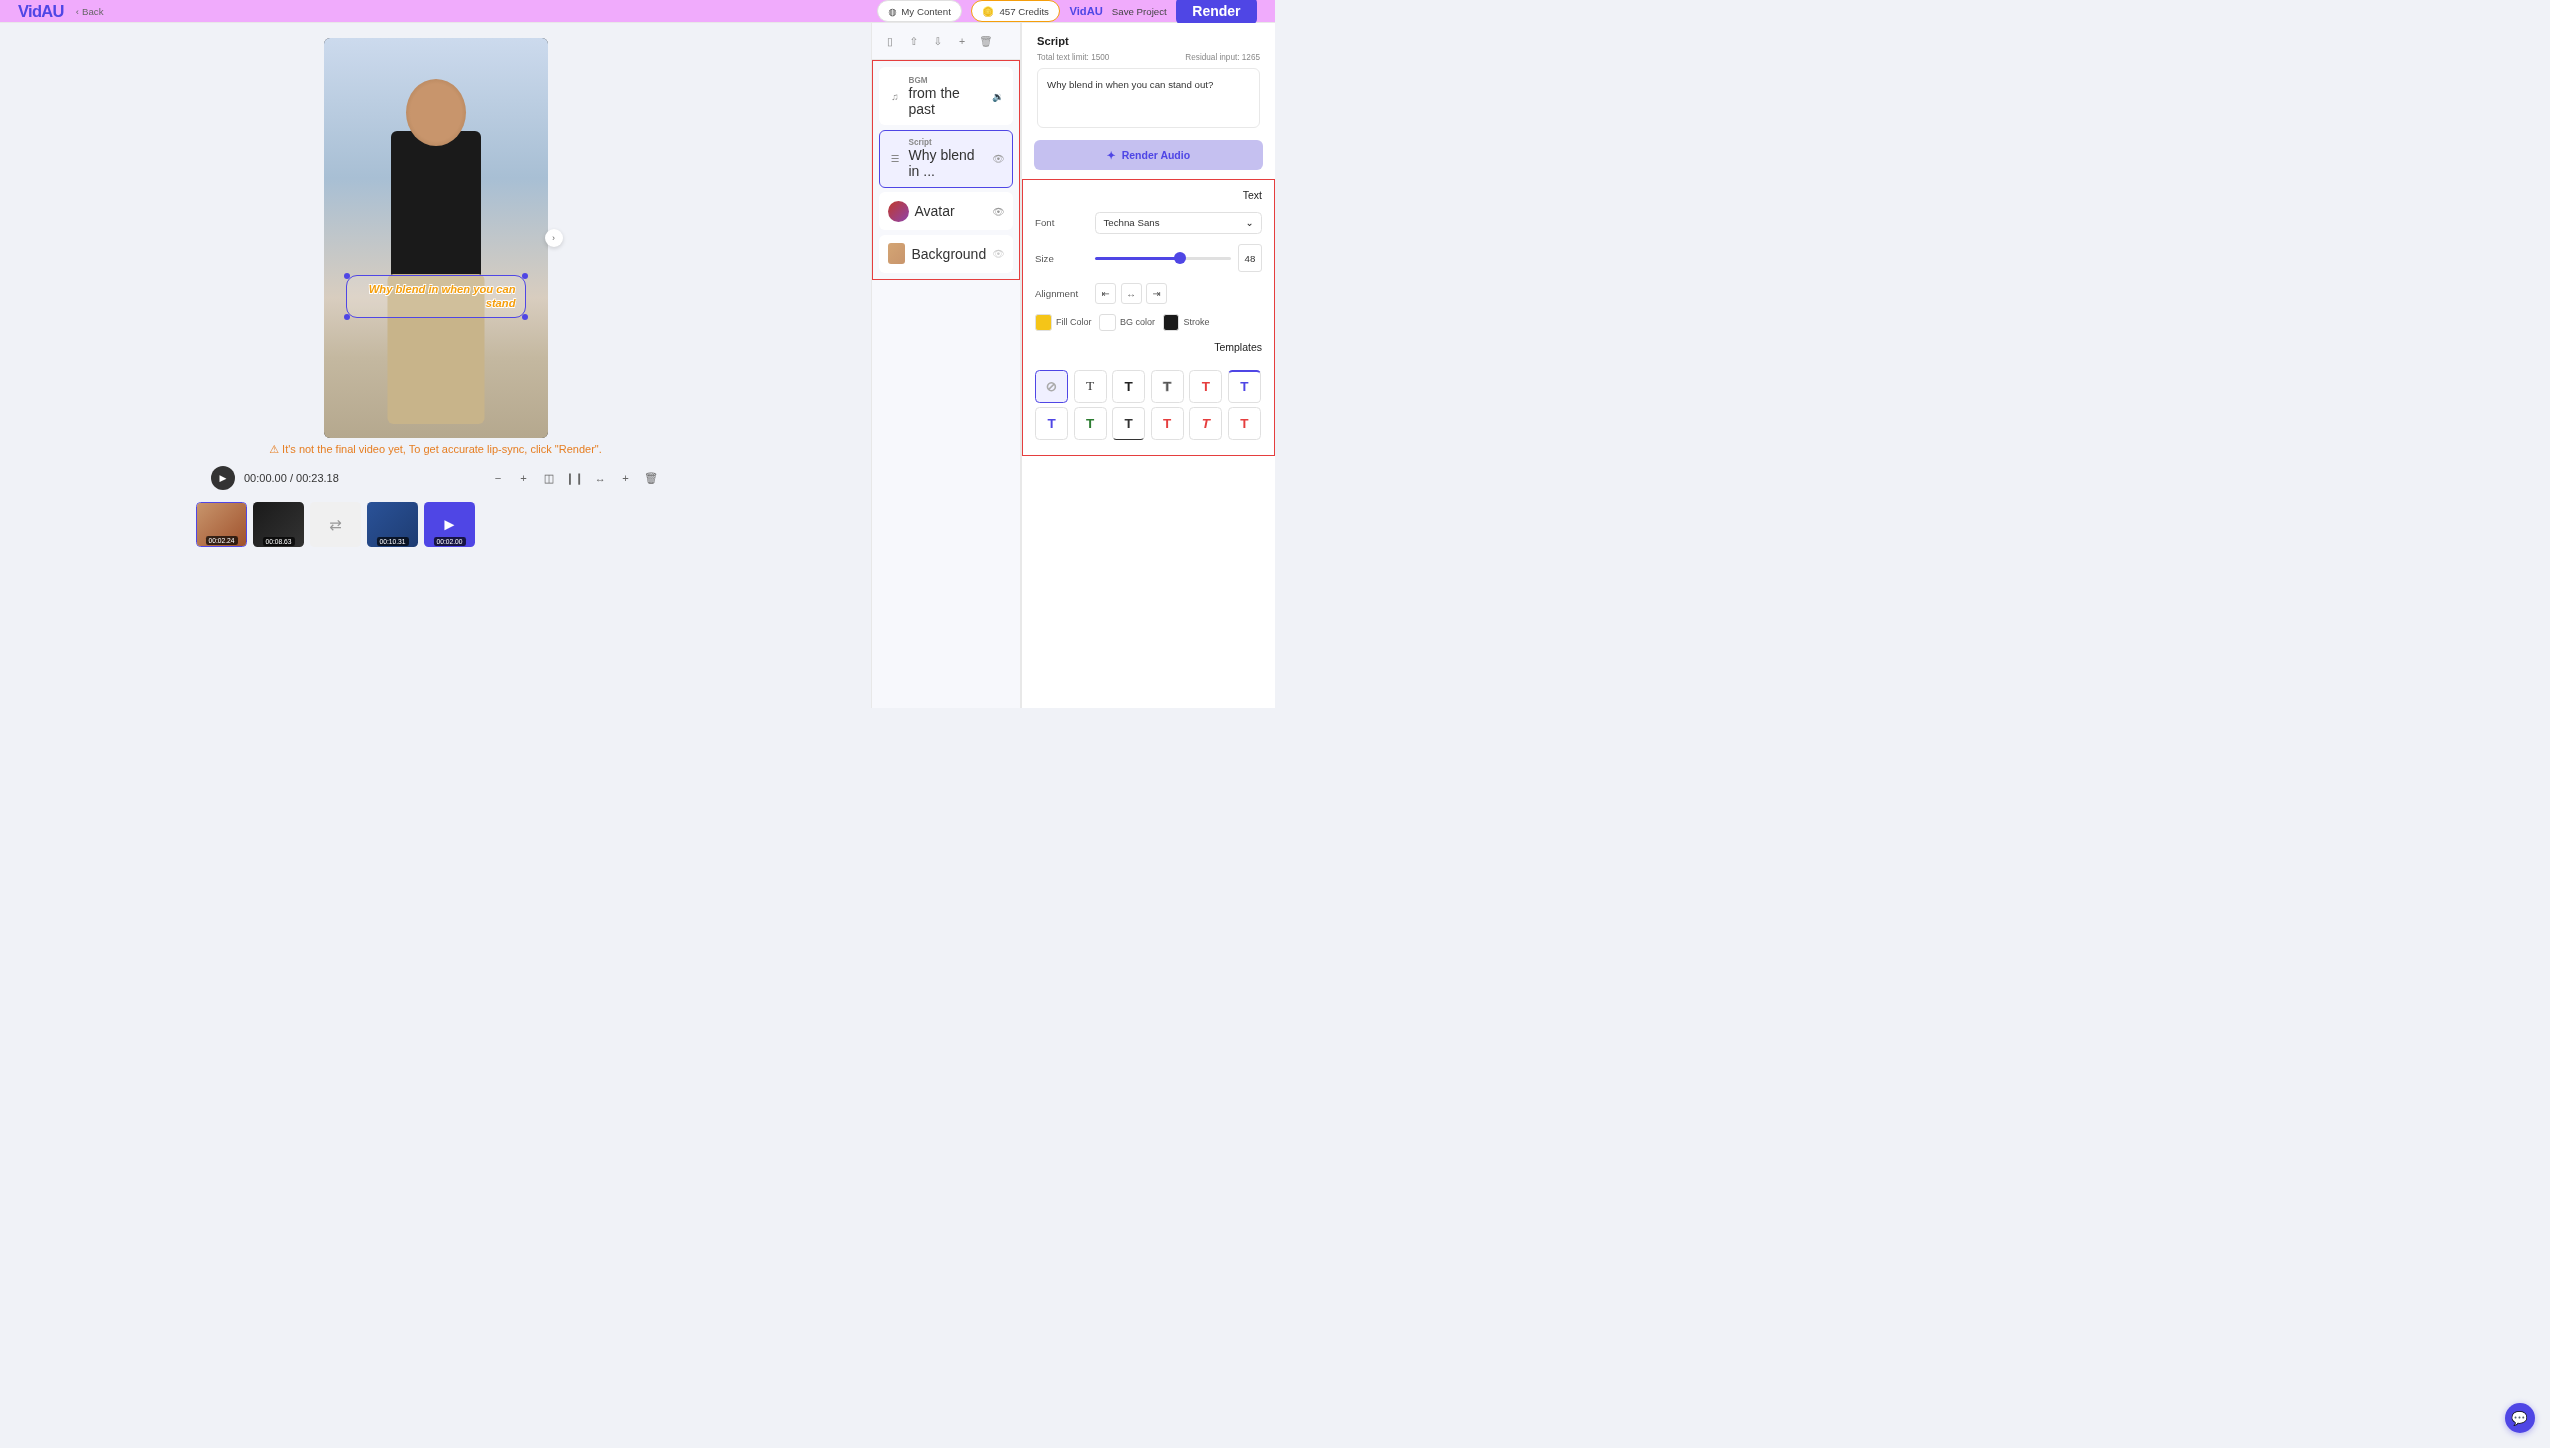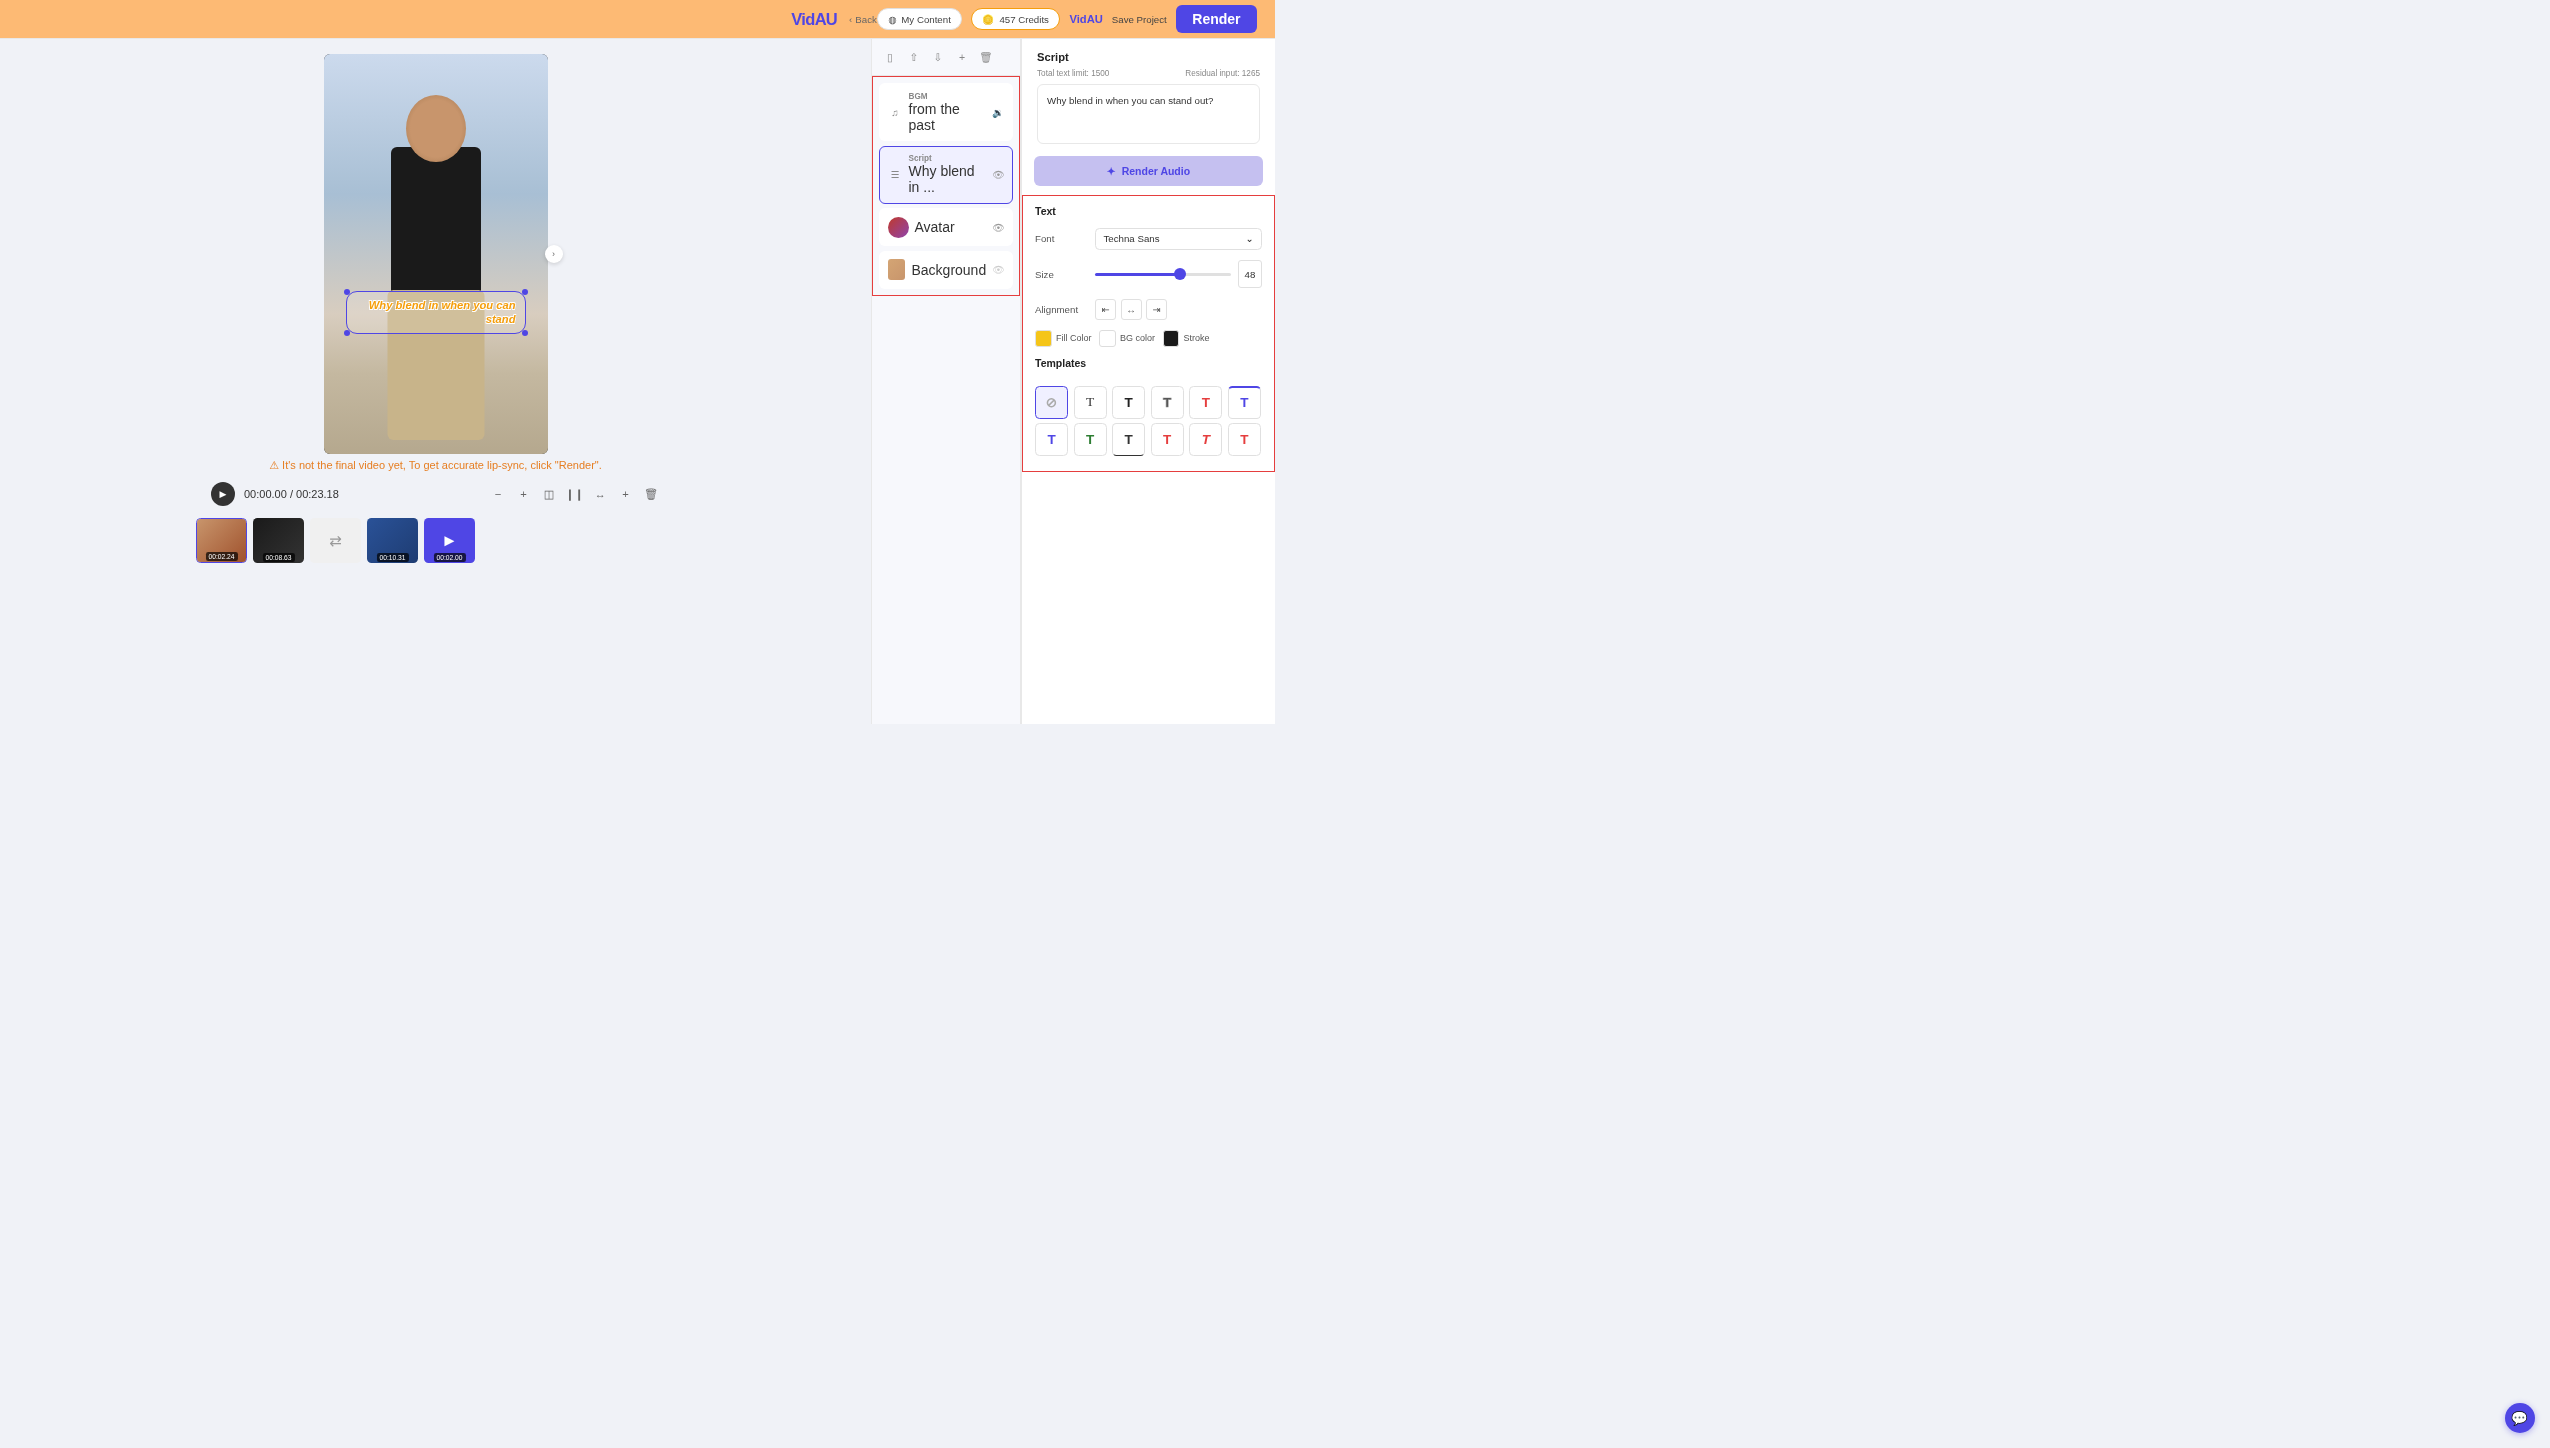--- a/index.html
+++ b/index.html
@@ -1,19 +1,19 @@
 <!DOCTYPE html>
 <html style="font-size:12px"><head>
   <meta charset="utf-8">
   <style>
     * { box-sizing: border-box; margin: 0; padding: 0; }
     body { font-family: -apple-system, BlinkMacSystemFont, 'Segoe UI', sans-serif; background: #f0f2f7; width: 1275px; height: 724px; overflow: hidden; font-size: 9.7px; }
     
     
-    .header { display: flex; align-items: center; justify-content: flex-end; background: #fdba74; padding: 0 18px; height: 39px; border-bottom: 0.7px solid #e8e8e8; }
+    .header { display: flex; align-items: center; justify-content: space-between; background: #f0abfc; padding: 0 18px; height: 23px; border-bottom: 0.7px solid #e8e8e8; }
     .logo { font-size: 16.5px; font-weight: 800; color: #4f46e5; letter-spacing: -0.7px; }
     .header-left { display: flex; align-items: center; gap: 12px; }
     .back-btn { display: flex; align-items: center; gap: 3px; color: #666; font-size: 9.7px; cursor: pointer; }
     .header-right { display: flex; align-items: center; gap: 9px; }
     .my-content-btn { display: flex; align-items: center; gap: 4.5px; border: 0.7px solid #e0e0e0; border-radius: 15px; padding: 4.5px 10.5px; font-size: 9.7px; color: #444; cursor: pointer; background: #fff; }
     .credits-btn { display: flex; align-items: center; gap: 4.5px; border: 0.7px solid #f59e0b; border-radius: 15px; padding: 4.5px 10.5px; font-size: 9.7px; color: #444; cursor: pointer; background: #fff; }
     .vidau-logo-small { font-size: 11.2px; font-weight: 800; color: #4f46e5; }
     .save-btn { font-size: 9.7px; color: #444; cursor: pointer; background: none; border: none; }
     .render-btn { background: #4f46e5; color: #fff; border: none; border-radius: 6px; padding: 6px 16.5px; font-size: 14px; font-weight: 600; cursor: pointer; }
 
@@ -63,21 +63,21 @@
     .layer-avatar-thumb { width: 21px; height: 21px; border-radius: 50%; background: linear-gradient(135deg, #c0392b, #8e44ad); overflow: hidden; }
     .layer-bg-thumb { width: 21px; height: 21px; border-radius: 3px; background: linear-gradient(135deg, #d4a574, #c8956c); }
 
     
     .right-panel { width: 254px; background: #fff; border-left: 0.7px solid #e8e8e8; overflow-y: auto; }
     .script-header { padding: 12px 15px 6px; font-size: 11.2px; font-weight: 600; color: #222; }
     .script-meta { display: flex; justify-content: space-between; padding: 0 15px 6px; font-size: 8.2px; color: #888; }
     .script-textarea { margin: 0 15px 12px; padding: 9px; border: 0.7px solid #e8e8e8; border-radius: 6px; min-height: 60px; font-size: 9.7px; color: #333; line-height: 1.5; }
     .render-audio-btn { margin: 9px 12px; background: #c5c0f0; color: #4f46e5; border: none; border-radius: 6px; padding: 9px; width: calc(100% - 24px); font-size: 10.5px; font-weight: 600; cursor: pointer; display: flex; align-items: center; justify-content: center; gap: 6px; }
     .props-section { padding: 9px 12px; border: 1.5px solid #e53e3e; margin: 0; }
-    .section-title { font-size: 10.5px; font-weight: 700; color: #222; margin-bottom: 10.5px; }
+    .section-title { font-size: 10.5px; font-weight: 400; color: #222; margin-bottom: 10.5px; text-align: right; }
     .prop-row { display: flex; align-items: center; margin-bottom: 10.5px; }
     .prop-label { width: 60px; font-size: 9.7px; color: #555; }
     .font-select { flex: 1; border: 0.7px solid #e0e0e0; border-radius: 4.5px; padding: 4.5px 7.5px; font-size: 9.7px; color: #333; display: flex; align-items: center; justify-content: space-between; cursor: pointer; }
     .size-slider-container { flex: 1; display: flex; align-items: center; gap: 7.5px; }
     .size-slider { flex: 1; height: 3px; background: linear-gradient(to right, #4f46e5 60%, #e0e0e0 60%); border-radius: 1.5px; position: relative; cursor: pointer; }
     .slider-thumb { position: absolute; top: -4.5px; left: 58%; width: 12px; height: 12px; background: #4f46e5; border-radius: 50%; cursor: pointer; }
     .size-val { width: 24px; height: 28px; border: 0.7px solid #e0e0e0; border-radius: 3px; display: flex; align-items: center; justify-content: center; font-size: 9.7px; color: #333; }
     .align-btns { display: flex; gap: 4.5px; }
     .align-btn { width: 21px; height: 21px; border: 0.7px solid #e0e0e0; border-radius: 3px; display: flex; align-items: center; justify-content: center; cursor: pointer; font-size: 9.7px; color: #555; }
     .color-row { display: flex; gap: 7.5px; margin-bottom: 10.5px; align-items: center; }

